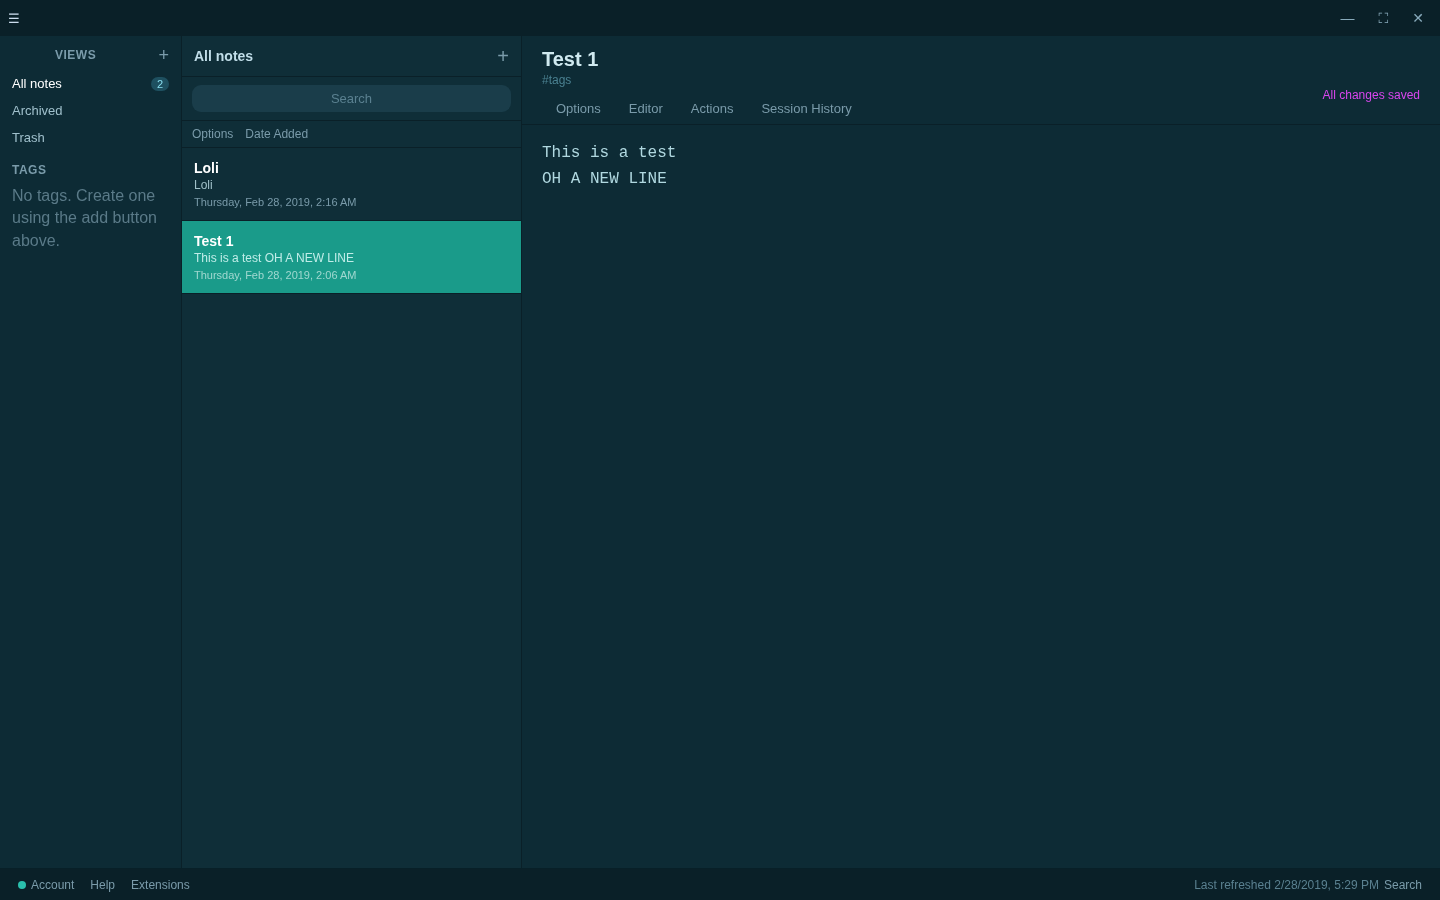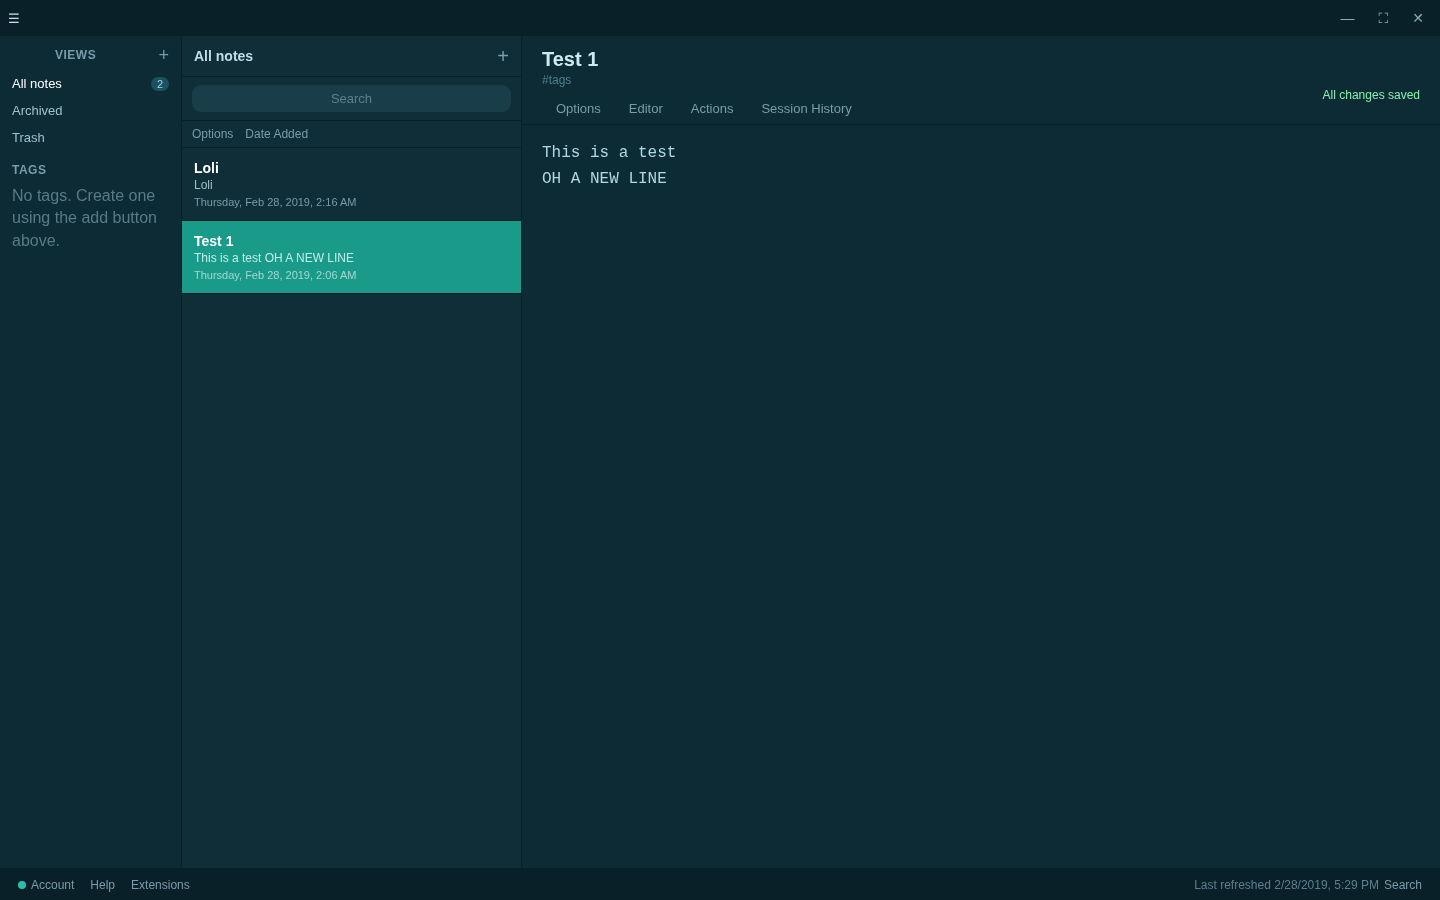--- a/index.html
+++ b/index.html
@@ -244,21 +244,21 @@
       color: #7a9baa;
       cursor: pointer;
       border-bottom: 2px solid transparent;
     }
 
     #editor-status {
       position: absolute;
       right: 20px;
       top: 52px;
       font-size: 12px;
-      color: #86efac;
+      color: #d946ef;
     }
 
     #editor-body {
       flex: 1;
       padding: 16px 20px;
       font-family: 'Courier New', monospace;
       font-size: 16px;
       color: #b0d8e0;
       line-height: 1.6;
       white-space: pre-wrap;

